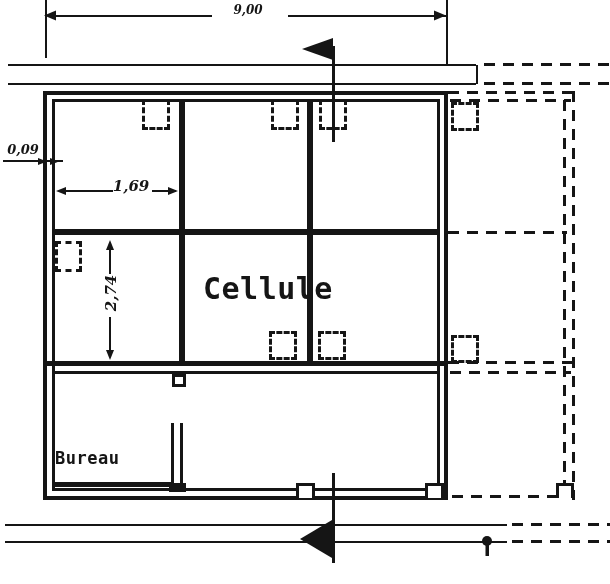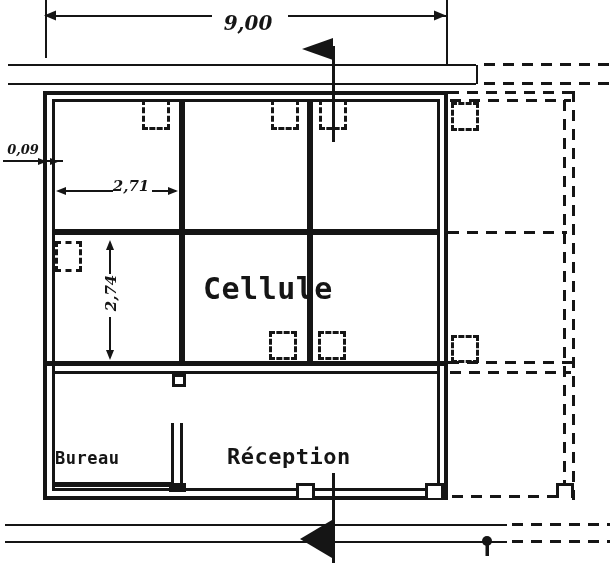--- a/index.html
+++ b/index.html
@@ -25,21 +25,21 @@
   <div class="vline" style="left:45px;top:0;width:2px;height:58px"></div>
   <div class="vline" style="left:446px;top:0;width:2px;height:64px"></div>
   <div class="hline" style="left:48px;top:15px;width:164px;height:2px"></div>
   <div class="hline" style="left:288px;top:15px;width:158px;height:2px"></div>
   <svg class="abs" style="left:44px;top:10px" width="12" height="11" viewBox="0 0 12 11">
       <polygon points="12,0.5 12,10.5 0,5.5" fill="#151515"></polygon>
     </svg>
   <svg class="abs" style="left:434px;top:10px" width="12" height="11" viewBox="0 0 12 11">
       <polygon points="0,0.5 0,10.5 12,5.5" fill="#151515"></polygon>
     </svg>
-  <div class="dim-label" style="left:212px;top:11px;width:72px;font-size:20px">9,00</div>
+  <div class="dim-label" style="left:212px;top:3px;width:72px;font-size:12px">9,00</div>
 
   <div class="hline" style="left:8px;top:64px;width:468px;height:2px"></div>
   <div class="hdash" style="left:484px;top:63px;width:126px;height:3px"></div>
   <div class="hline" style="left:8px;top:83px;width:468px;height:2px"></div>
   <div class="hdash" style="left:484px;top:82px;width:126px;height:3px"></div>
   <div class="vline" style="left:476px;top:65px;width:2px;height:19px"></div>
 
   <div class="frame" style="left:43px;top:91px;width:405px;height:409px;border-width:4px"></div>
   <div class="frame" style="left:52px;top:99px;width:388px;height:392px;border-width:3px"></div>
   <div class="vline" style="left:179px;top:101px;width:6px;height:265px"></div>
@@ -76,21 +76,21 @@
   <div class="vdash" style="left:572px;top:91px;width:3px;height:409px"></div>
 
   <div class="hline" style="left:59px;top:190px;width:54px;height:2px"></div>
   <div class="hline" style="left:152px;top:190px;width:24px;height:2px"></div>
   <svg class="abs" style="left:56px;top:186px" width="10" height="10" viewBox="0 0 10 10">
       <polygon points="10,1 10,9 0,5" fill="#151515"></polygon>
     </svg>
   <svg class="abs" style="left:168px;top:186px" width="10" height="10" viewBox="0 0 10 10">
       <polygon points="0,1 0,9 10,5" fill="#151515"></polygon>
     </svg>
-  <div class="dim-label" style="left:108px;top:177px;width:46px;font-size:15px">2,71</div>
+  <div class="dim-label" style="left:108px;top:177px;width:46px;font-size:15px">1,69</div>
 
   <div class="vline" style="left:109px;top:244px;width:2px;height:30px"></div>
   <div class="vline" style="left:109px;top:317px;width:2px;height:39px"></div>
   <svg class="abs" style="left:105px;top:240px" width="10" height="10" viewBox="0 0 10 10">
       <polygon points="1,10 9,10 5,0" fill="#151515"></polygon>
     </svg>
   <svg class="abs" style="left:105px;top:350px" width="10" height="10" viewBox="0 0 10 10">
       <polygon points="1,0 9,0 5,10" fill="#151515"></polygon>
     </svg>
   <div class="dim-label" style="left:85px;top:284px;width:52px;font-size:15px;transform:rotate(-90deg)">2,74</div>
@@ -99,21 +99,20 @@
   <div class="hline" style="left:3px;top:160px;width:60px;height:2px"></div>
   <svg class="abs" style="left:38px;top:157px" width="9" height="9" viewBox="0 0 9 9">
       <polygon points="0,1 0,8 9,4.5" fill="#151515"></polygon>
     </svg>
   <svg class="abs" style="left:50px;top:157px" width="9" height="9" viewBox="0 0 9 9">
       <polygon points="0,1 0,8 9,4.5" fill="#151515"></polygon>
     </svg>
 
   <div class="room-label" style="left:203px;top:271px;font-size:30px">Cellule</div>
   <div class="room-label" style="left:55px;top:448px;font-size:17px">Bureau</div>
-  <div class="room-label" style="left:227px;top:444px;font-size:22px">Réception</div>
 
   <div class="vline" style="left:332px;top:46px;width:3px;height:96px"></div>
   <svg class="abs" style="left:302px;top:36px;z-index:5" width="32" height="26" viewBox="0 0 32 26">
       <polygon points="31,2 31,24 0,13" fill="#151515"></polygon>
     </svg>
   <div class="vline" style="left:332px;top:473px;width:3px;height:90px"></div>
   <svg class="abs" style="left:300px;top:517px;z-index:5" width="33" height="44" viewBox="0 0 33 44">
       <polygon points="32,3 32,41 0,22" fill="#151515"></polygon>
     </svg>
 

